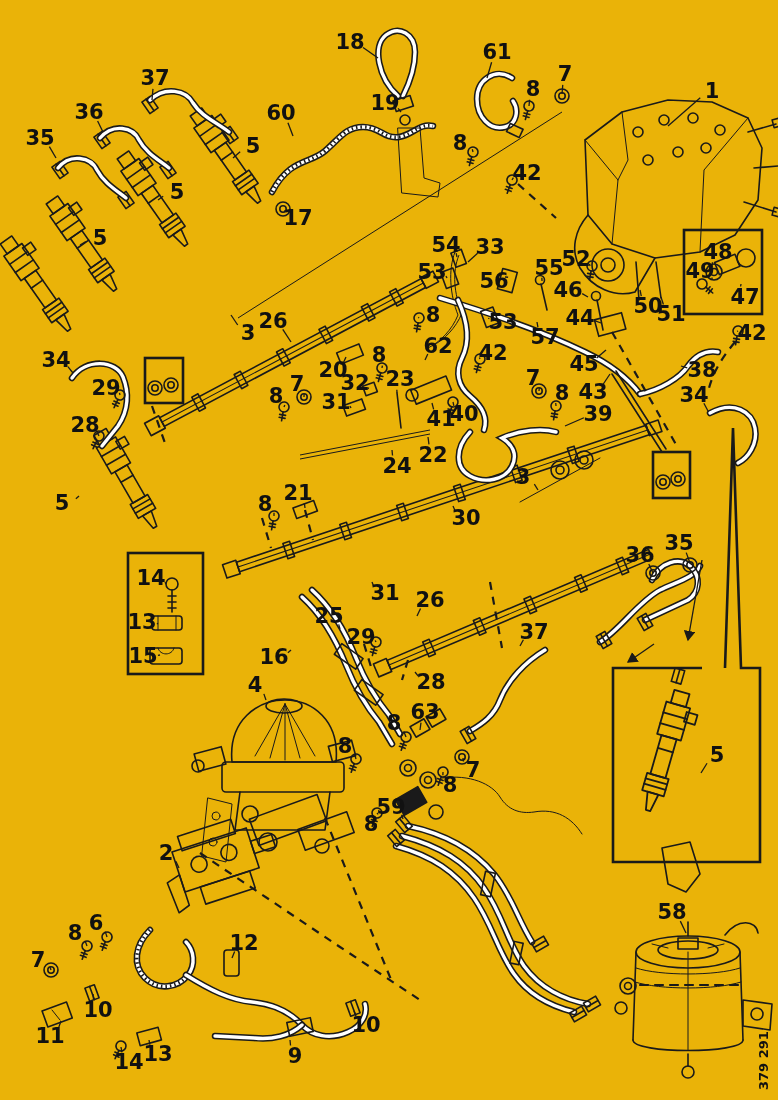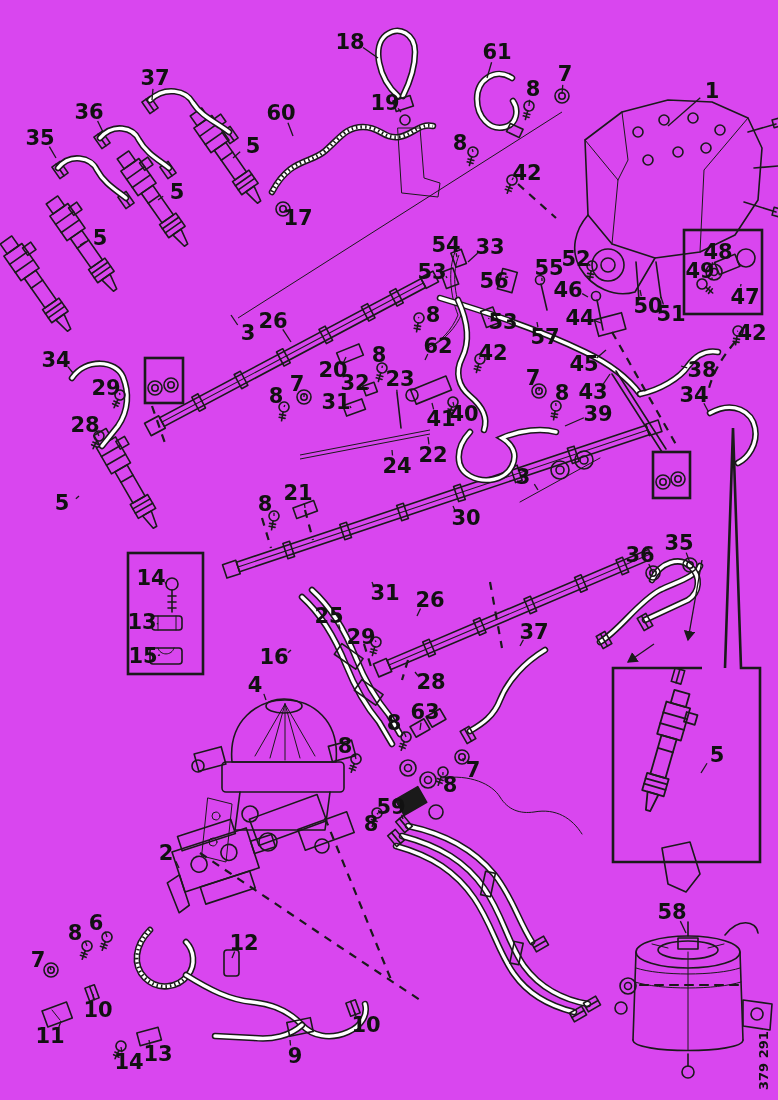--- a/index.html
+++ b/index.html
@@ -1,16 +1,16 @@
 <!DOCTYPE html>
 <html><head>
 <meta charset="utf-8">
 <style>
   html,body{margin:0;padding:0;background:#fff;}
-  .stage{width:778px;height:1100px;background:#d946ef;position:relative;overflow:hidden;}
+  .stage{width:778px;height:1100px;background:#eab308;position:relative;overflow:hidden;}
   svg{display:block;}
   .ln{stroke:#1a1a1a;fill:none;stroke-width:1.6;stroke-linecap:round;stroke-linejoin:round;}
   .thin{stroke:#1a1a1a;fill:none;stroke-width:1;}
   .tube{stroke:#1a1a1a;fill:none;stroke-width:6.5;stroke-linecap:round;}
   .tube-i{stroke:#fff;fill:none;stroke-width:3.4;stroke-linecap:round;}
   .hatch{stroke:#1a1a1a;fill:none;stroke-width:3.4;stroke-dasharray:1.5 3;stroke-linecap:butt;}
   .box{stroke:#1a1a1a;fill:none;stroke-width:2.6;}
   .dash{stroke:#1a1a1a;fill:none;stroke-width:2.2;stroke-dasharray:8 7;}
   .co{font-family:"DejaVu Sans",sans-serif;font-weight:bold;font-size:21px;fill:#111;}
   .dn{font-family:"DejaVu Sans",sans-serif;font-weight:bold;font-size:13px;fill:#111;}

